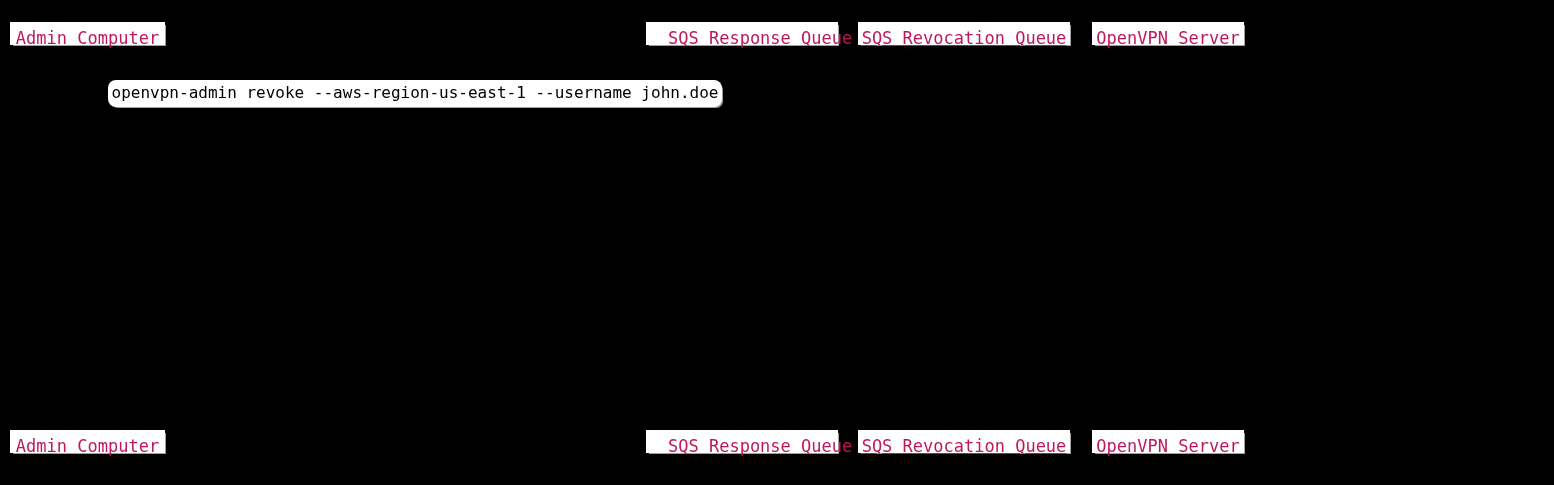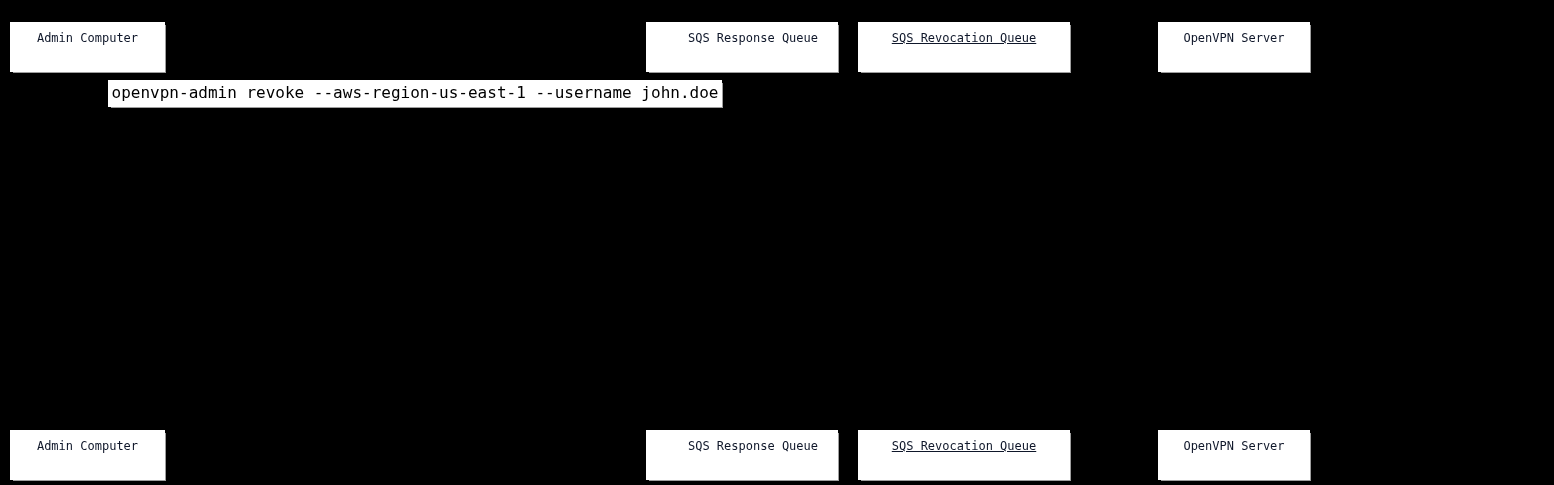--- a/index.html
+++ b/index.html
@@ -10,25 +10,25 @@
   .canvas {
     position: relative;
     width: 1554px;
     height: 485px;
     background: #000000;
     overflow: hidden;
     font-family: "DejaVu Sans Mono", "Liberation Mono", monospace;
   }
   .actor-box {
     position: absolute;
-    height: 50px;
+    height: 23px;
     box-sizing: border-box;
     background: #ffffff;
-    color: #0f172a;
-    font-size: 12px;
+    color: #be185d;
+    font-size: 17px;
     line-height: 33px;
     text-align: center;
     white-space: nowrap;
     box-shadow: 2px 2px 0 -1px #9e9e9e;
   }
   .msg-label {
     position: absolute;
     box-sizing: border-box;
     background: #ffffff;
     color: #000000;
@@ -36,24 +36,24 @@
     line-height: 26px;
     height: 27px;
     text-align: center;
     white-space: nowrap;
     box-shadow: 2px 2px 0 -1px #9e9e9e;
   }
   
   .p0 { left: 10px;   width: 155px; }
   .p1 { left: 646px;  width: 192px; padding-left: 22px; }
   .p2 { left: 858px;  width: 212px; text-decoration: underline; }
-  .p3 { left: 1158px; width: 152px; }
+  .p3 { left: 1092px; width: 152px; }
   .row-top    { top: 22px; }
   .row-bottom { top: 430px; }
-  .m0 { left: 108px; top: 80px; width: 614px; }
+  .m0 { left: 108px; top: 80px; width: 614px; border-radius: 8px; }
 </style>
 </head>
 <body>
 
 <div class="canvas">
 
   <div class="actor-box row-top p0">Admin Computer</div>
   <div class="actor-box row-top p1">SQS Response Queue</div>
   <div class="actor-box row-top p2">SQS Revocation Queue</div>
   <div class="actor-box row-top p3">OpenVPN Server</div>

